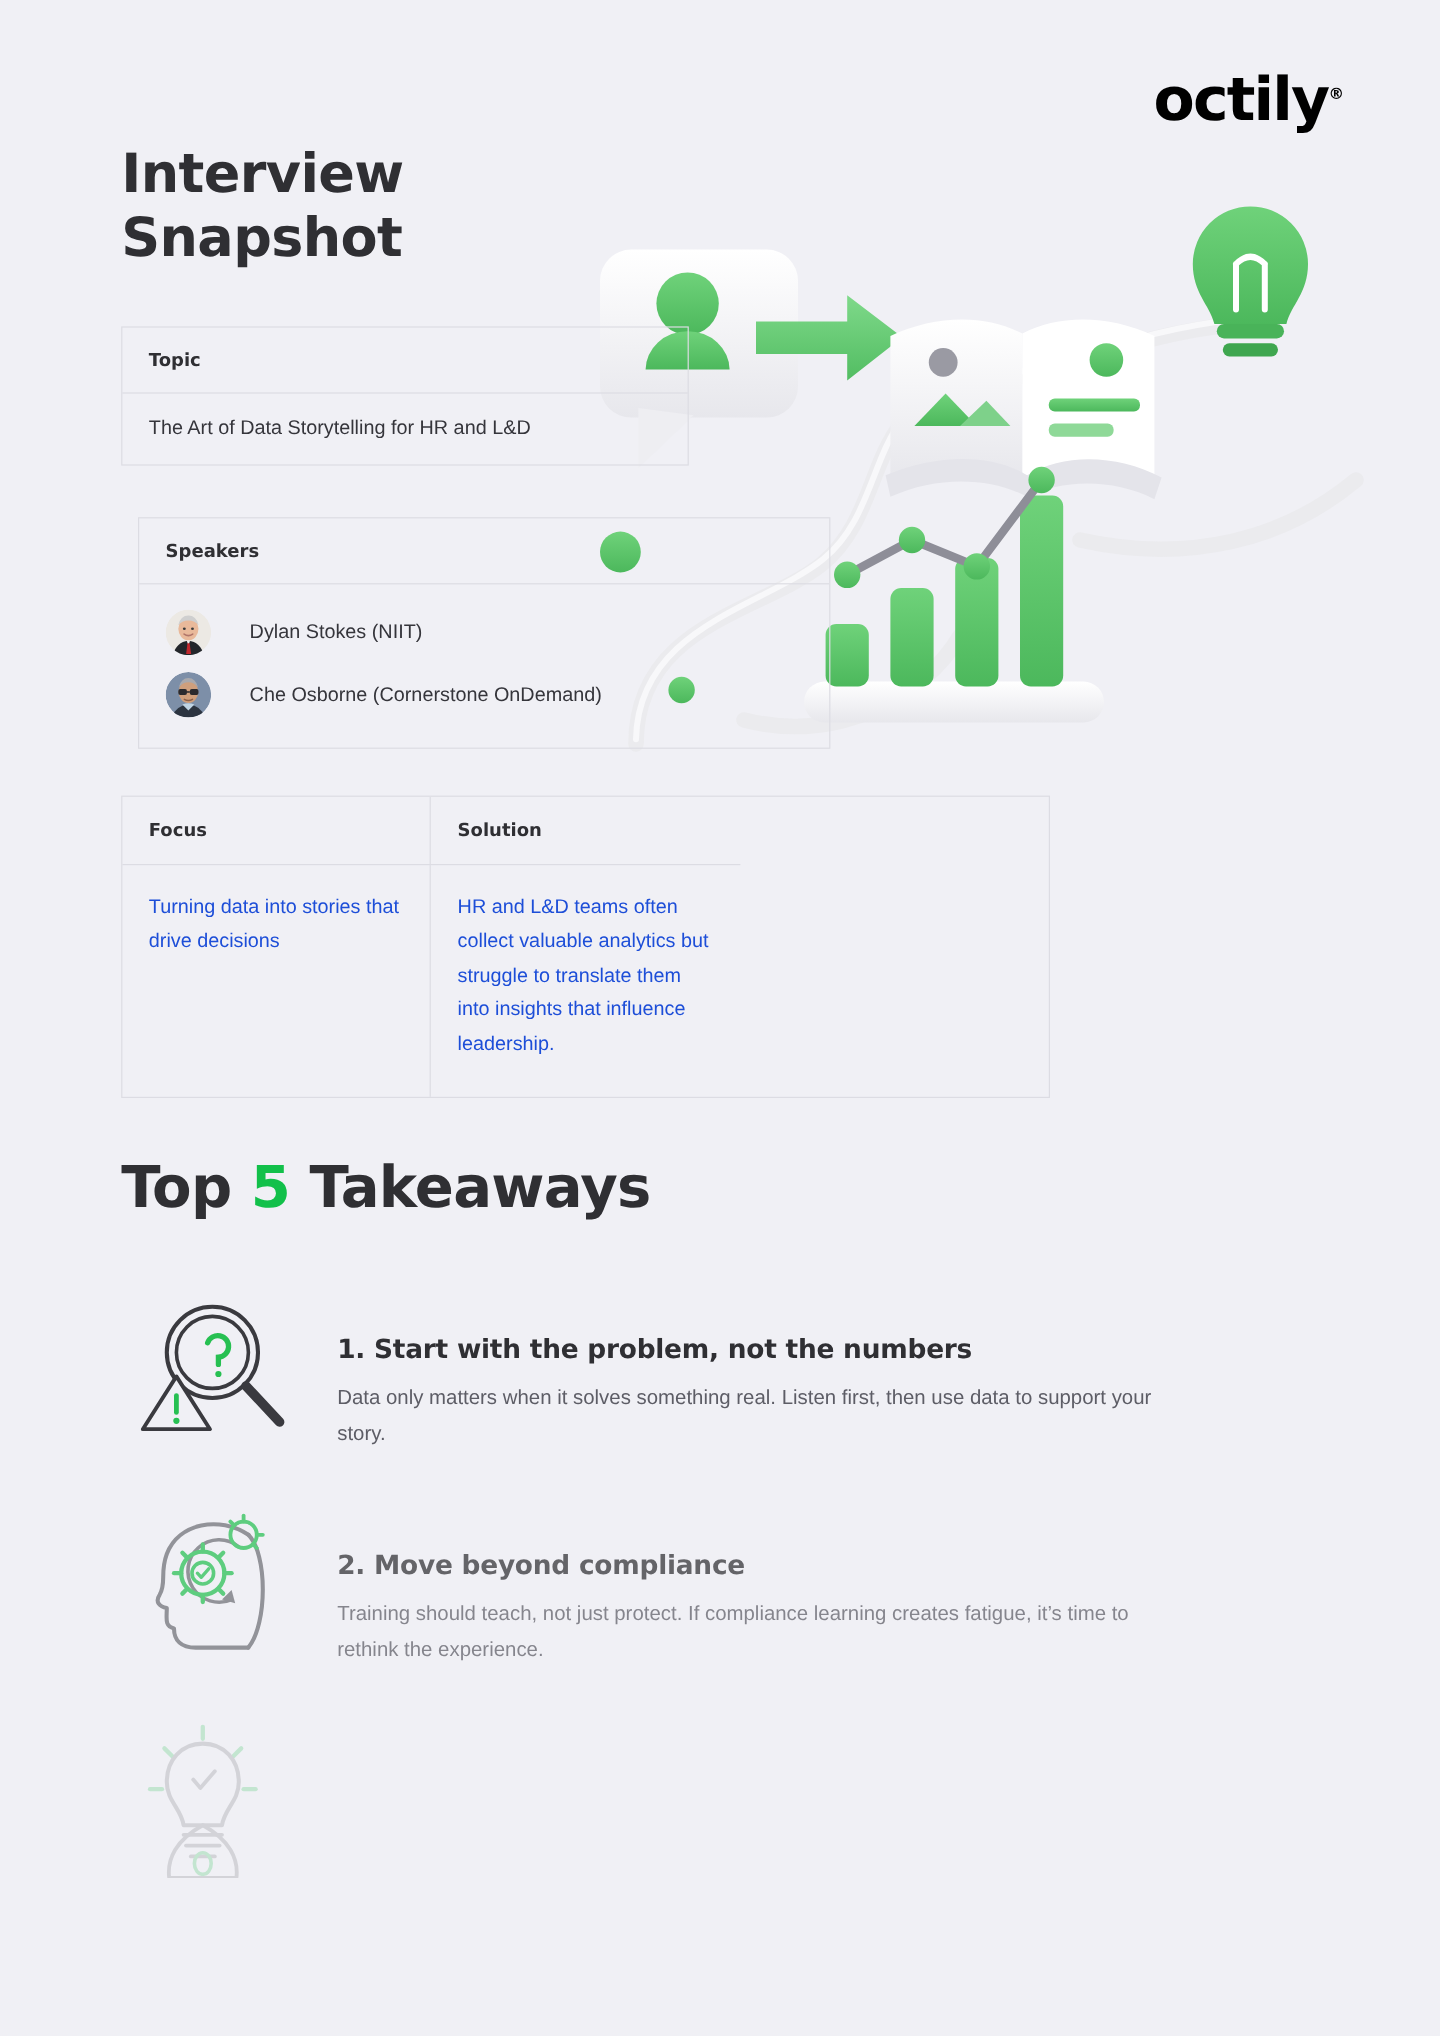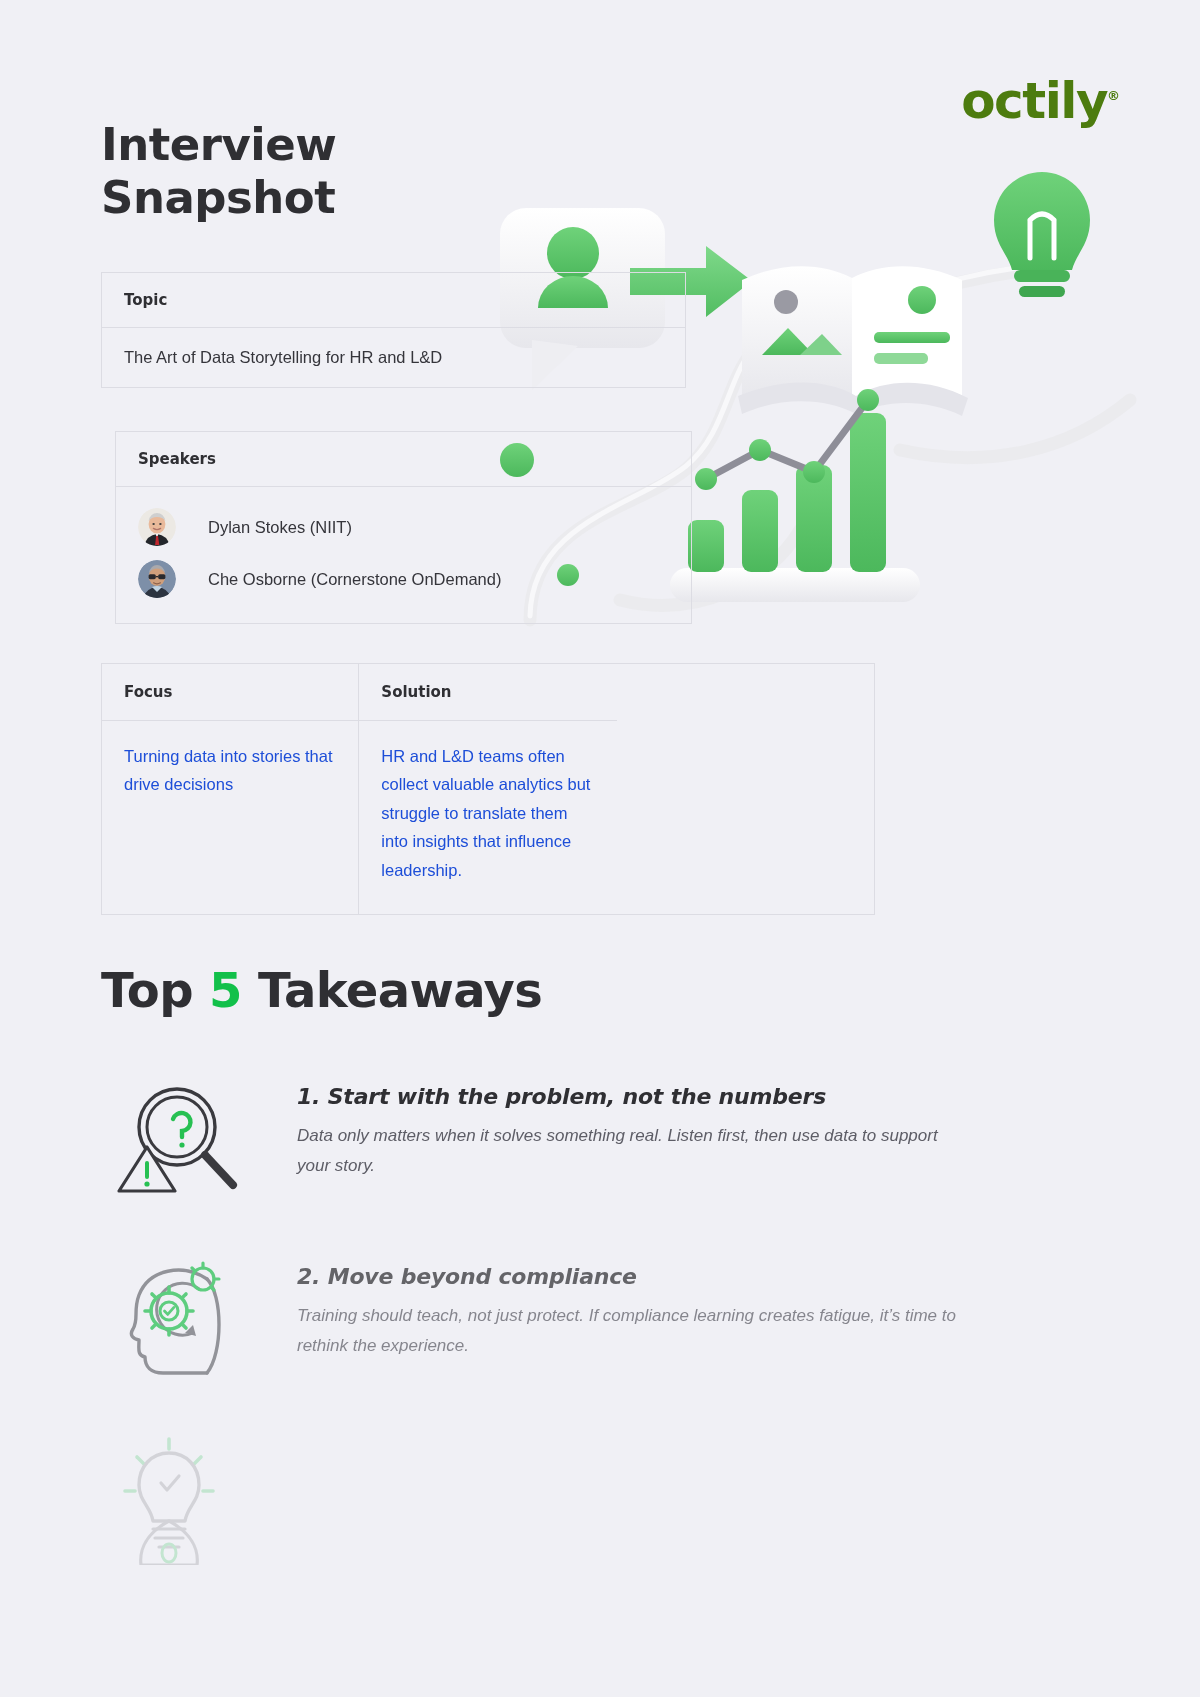--- a/index.html
+++ b/index.html
@@ -6,24 +6,24 @@
   html, body {
     width: 1200px; height: 1697px;
     background: #f0f0f5;
     font-family: "Liberation Sans", sans-serif;
     overflow: hidden;
   }
   .page { position: relative; width: 1200px; height: 1697px; }
 
   
   .logo {
-    position: absolute; top: 76px; right: 80px;
+    position: absolute; top: 58px; right: 80px;
     font-family: "DejaVu Sans", sans-serif;
     font-size: 50px; font-weight: 700; letter-spacing: -1.5px;
-    color: #4d7c0f; line-height: 1;
+    color: #000000; line-height: 1;
   }
   .logo .reg { font-size: 13px; vertical-align: super; letter-spacing: 0; }
 
   
   .page-title {
     position: absolute; left: 101px; top: 118px;
     font-family: "DejaVu Sans", sans-serif;
     font-size: 45px; font-weight: 700; line-height: 1.18;
     color: #2f2f33; letter-spacing: -0.5px;
     white-space: pre-line;
@@ -35,21 +35,21 @@
   
   .tbl { position: absolute; border: 1px solid #dcdce3; background: transparent; }
   .tbl .hrow {
     border-bottom: 1px solid #dcdce3;
     font-family: "DejaVu Sans", sans-serif;
     font-size: 15px; font-weight: 700; color: #2f2f33;
     padding: 18px 22px;
   }
   .tbl .brow { padding: 18px 22px; font-size: 16.5px; color: #35353b; }
 
-  #topic-table { left: 101px; top: 272px; width: 585px; }
+  #topic-table { left: 101px; top: 272px; width: 473px; }
   #topic-table .brow { padding: 20px 22px; }
 
   #speakers-table { left: 115px; top: 431px; width: 577px; }
   #speakers-table .speaker-list { padding: 14px 22px 18px 22px; }
   .speaker {
     display: flex; align-items: center; gap: 32px;
     height: 52px;
   }
   .speaker .avatar {
     width: 38px; height: 38px; border-radius: 50%;
@@ -77,21 +77,21 @@
   
   .takeaways-title {
     position: absolute; left: 101px; top: 962px;
     font-family: "DejaVu Sans", sans-serif;
     font-size: 48px; font-weight: 700; color: #2f2f33; letter-spacing: -0.6px;
   }
   .takeaways-title .num { color: #12c04a; }
 
   .tk {
     position: absolute; left: 101px; width: 860px;
-    display: flex; gap: 36px; align-items: flex-start; font-style: italic;
+    display: flex; gap: 20px; align-items: flex-end;
   }
   .tk .tk-icon { flex: 0 0 160px; height: 140px; display:flex; align-items:center; justify-content:center;}
   .tk .tk-body { padding-top: 14px; }
   .tk h3 {
     font-family: "DejaVu Sans", sans-serif;
     font-size: 22px; font-weight: 700; color: #2f2f33;
     margin-bottom: 12px; letter-spacing: -0.2px;
   }
   .tk p { font-size: 17px; line-height: 1.78; color: #5d5d66; }
 

